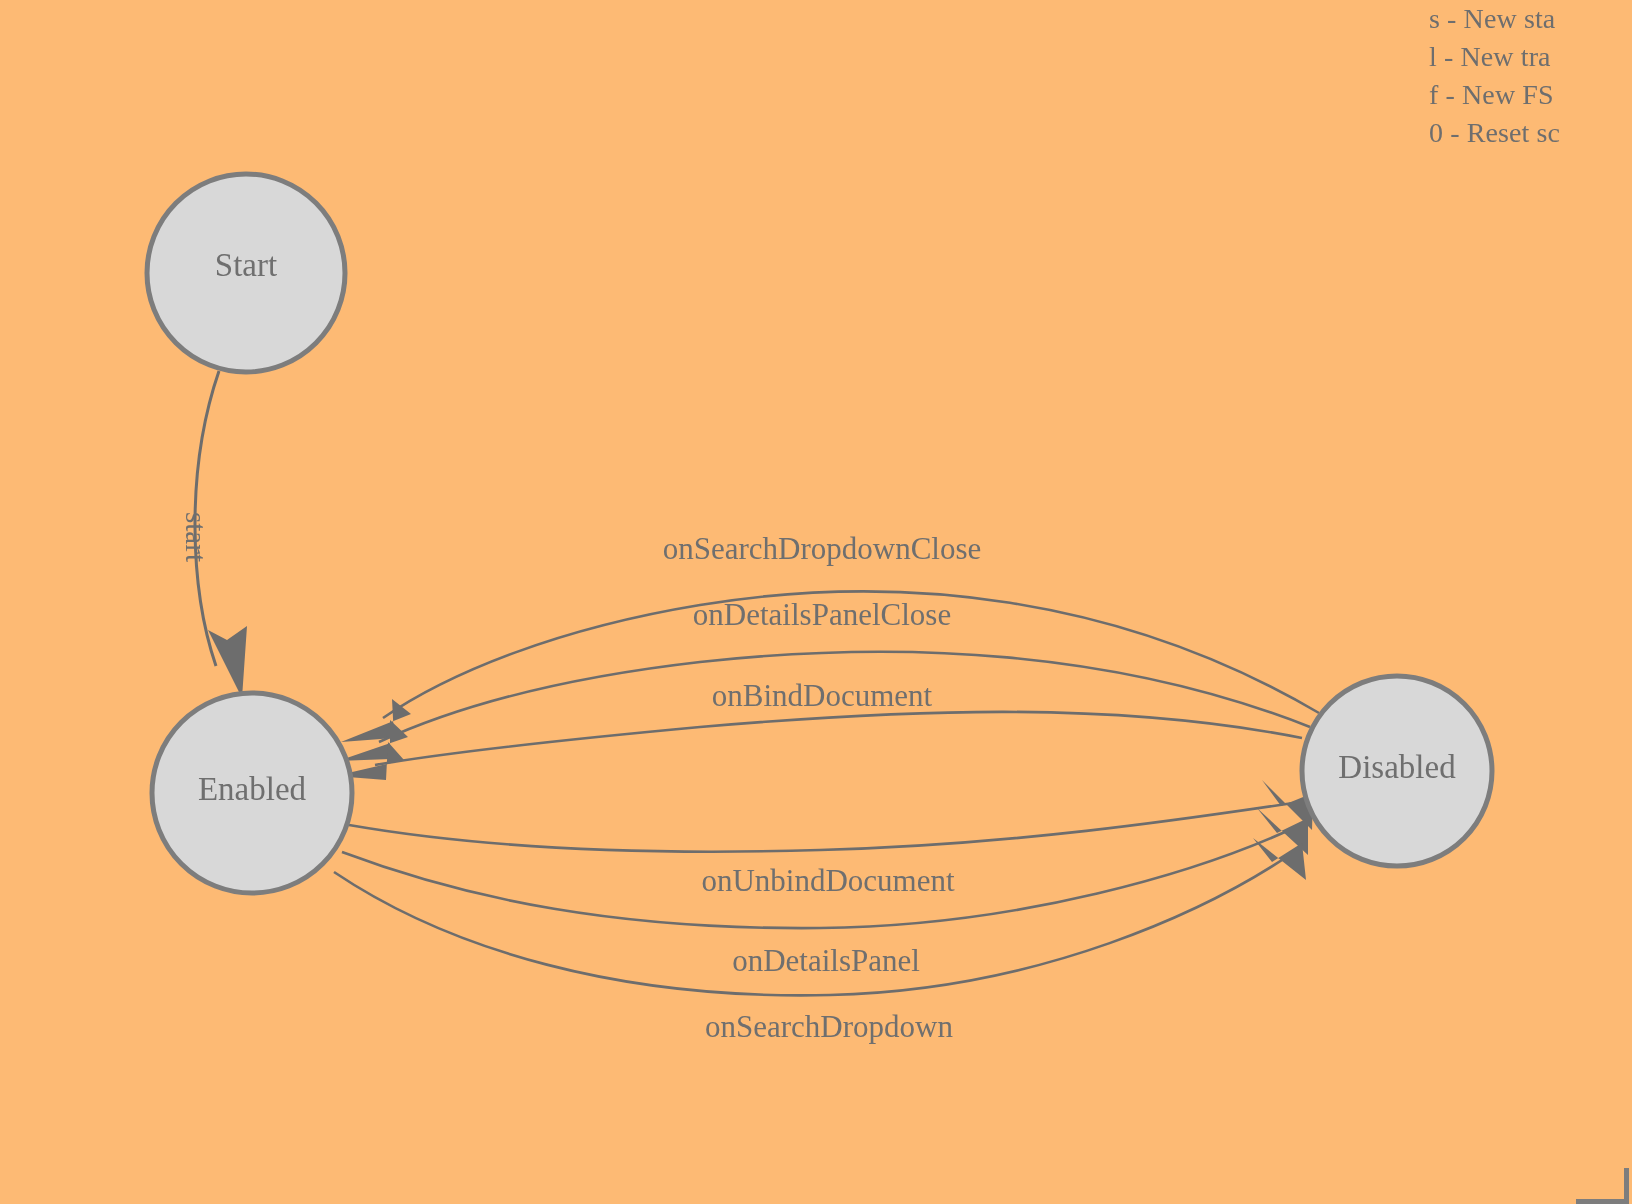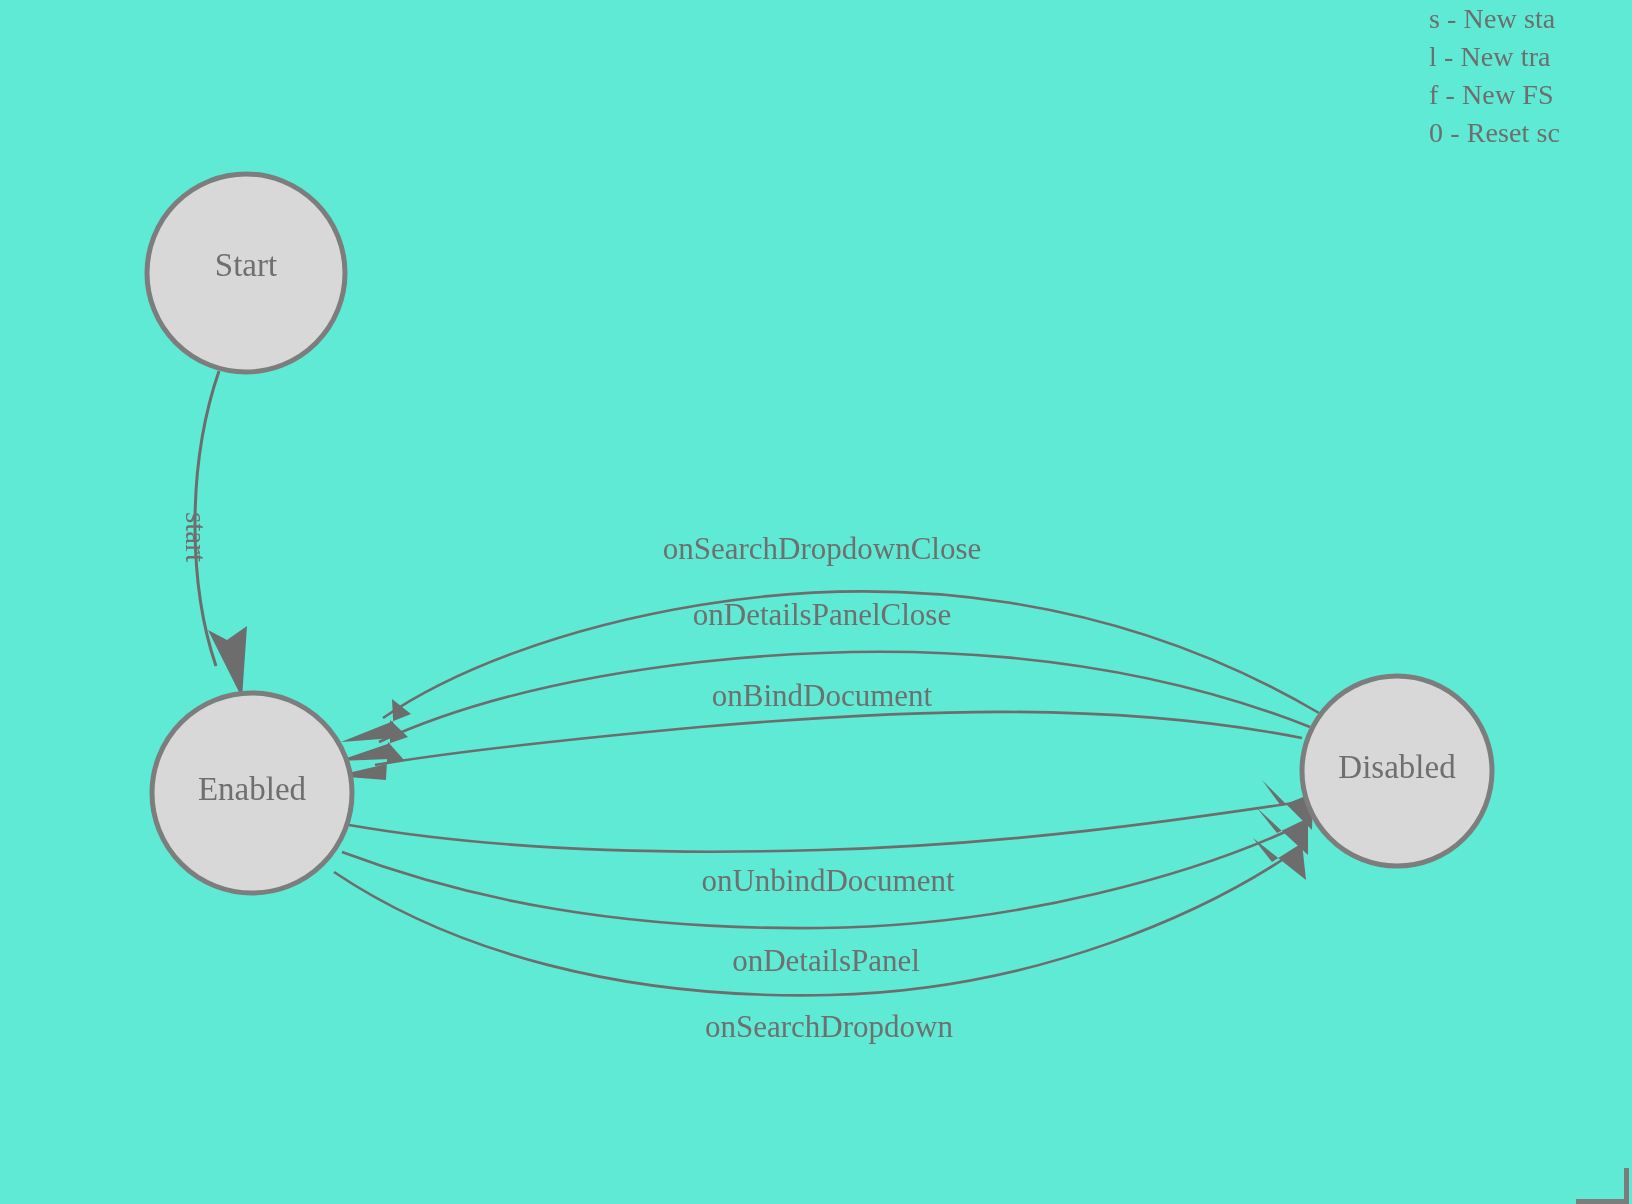--- a/index.html
+++ b/index.html
@@ -4,21 +4,21 @@
 <style>
   html, body {
     margin: 0;
     padding: 0;
     background: #ffffff;
   }
   #app {
     position: relative;
     width: 1632px;
     height: 1204px;
-    background: #5eead4;
+    background: #fdba74;
     overflow: hidden;
     font-family: "Liberation Serif", "DejaVu Serif", serif;
   }
 
   
   .help-panel {
     position: absolute;
     top: 0px;
     left: 1429px;
     width: 400px;

